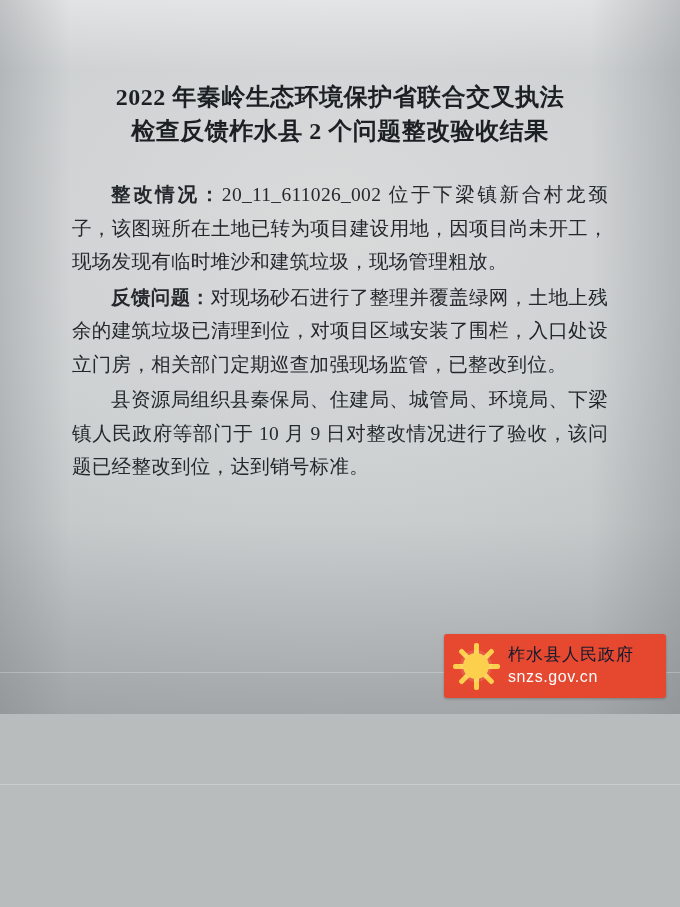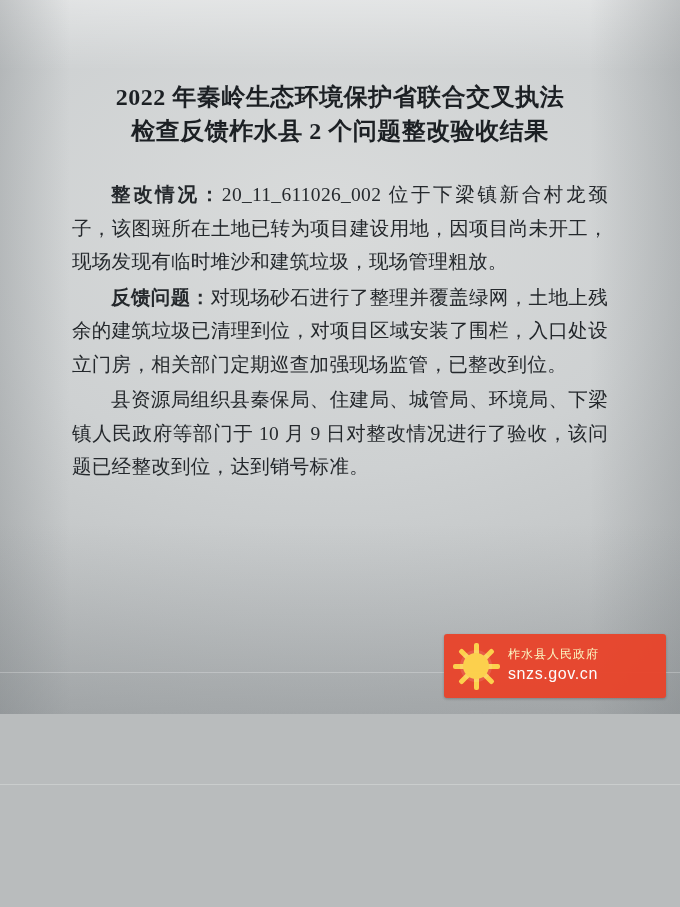--- a/index.html
+++ b/index.html
@@ -146,23 +146,23 @@
     border-radius: 2px;
     transform-origin: 50% 50%;
   }
   .stamp-text {
     display: flex;
     flex-direction: column;
     justify-content: center;
     line-height: 1.15;
   }
   .stamp-title {
-    font-family: Liberation Serif, serif;
-    font-size: 12px;
-    color: #fef9c3;
+    font-family: Liberation Mono, monospace;
+    font-size: 17px;
+    color: #0f172a;
     letter-spacing: 1px;
     white-space: nowrap;
   }
   .stamp-url {
     font-family: "Liberation Sans", "DejaVu Sans", sans-serif;
     font-size: 16px;
     color: #ffffff;
     letter-spacing: 0.6px;
     white-space: nowrap;
     margin-top: 3px;

